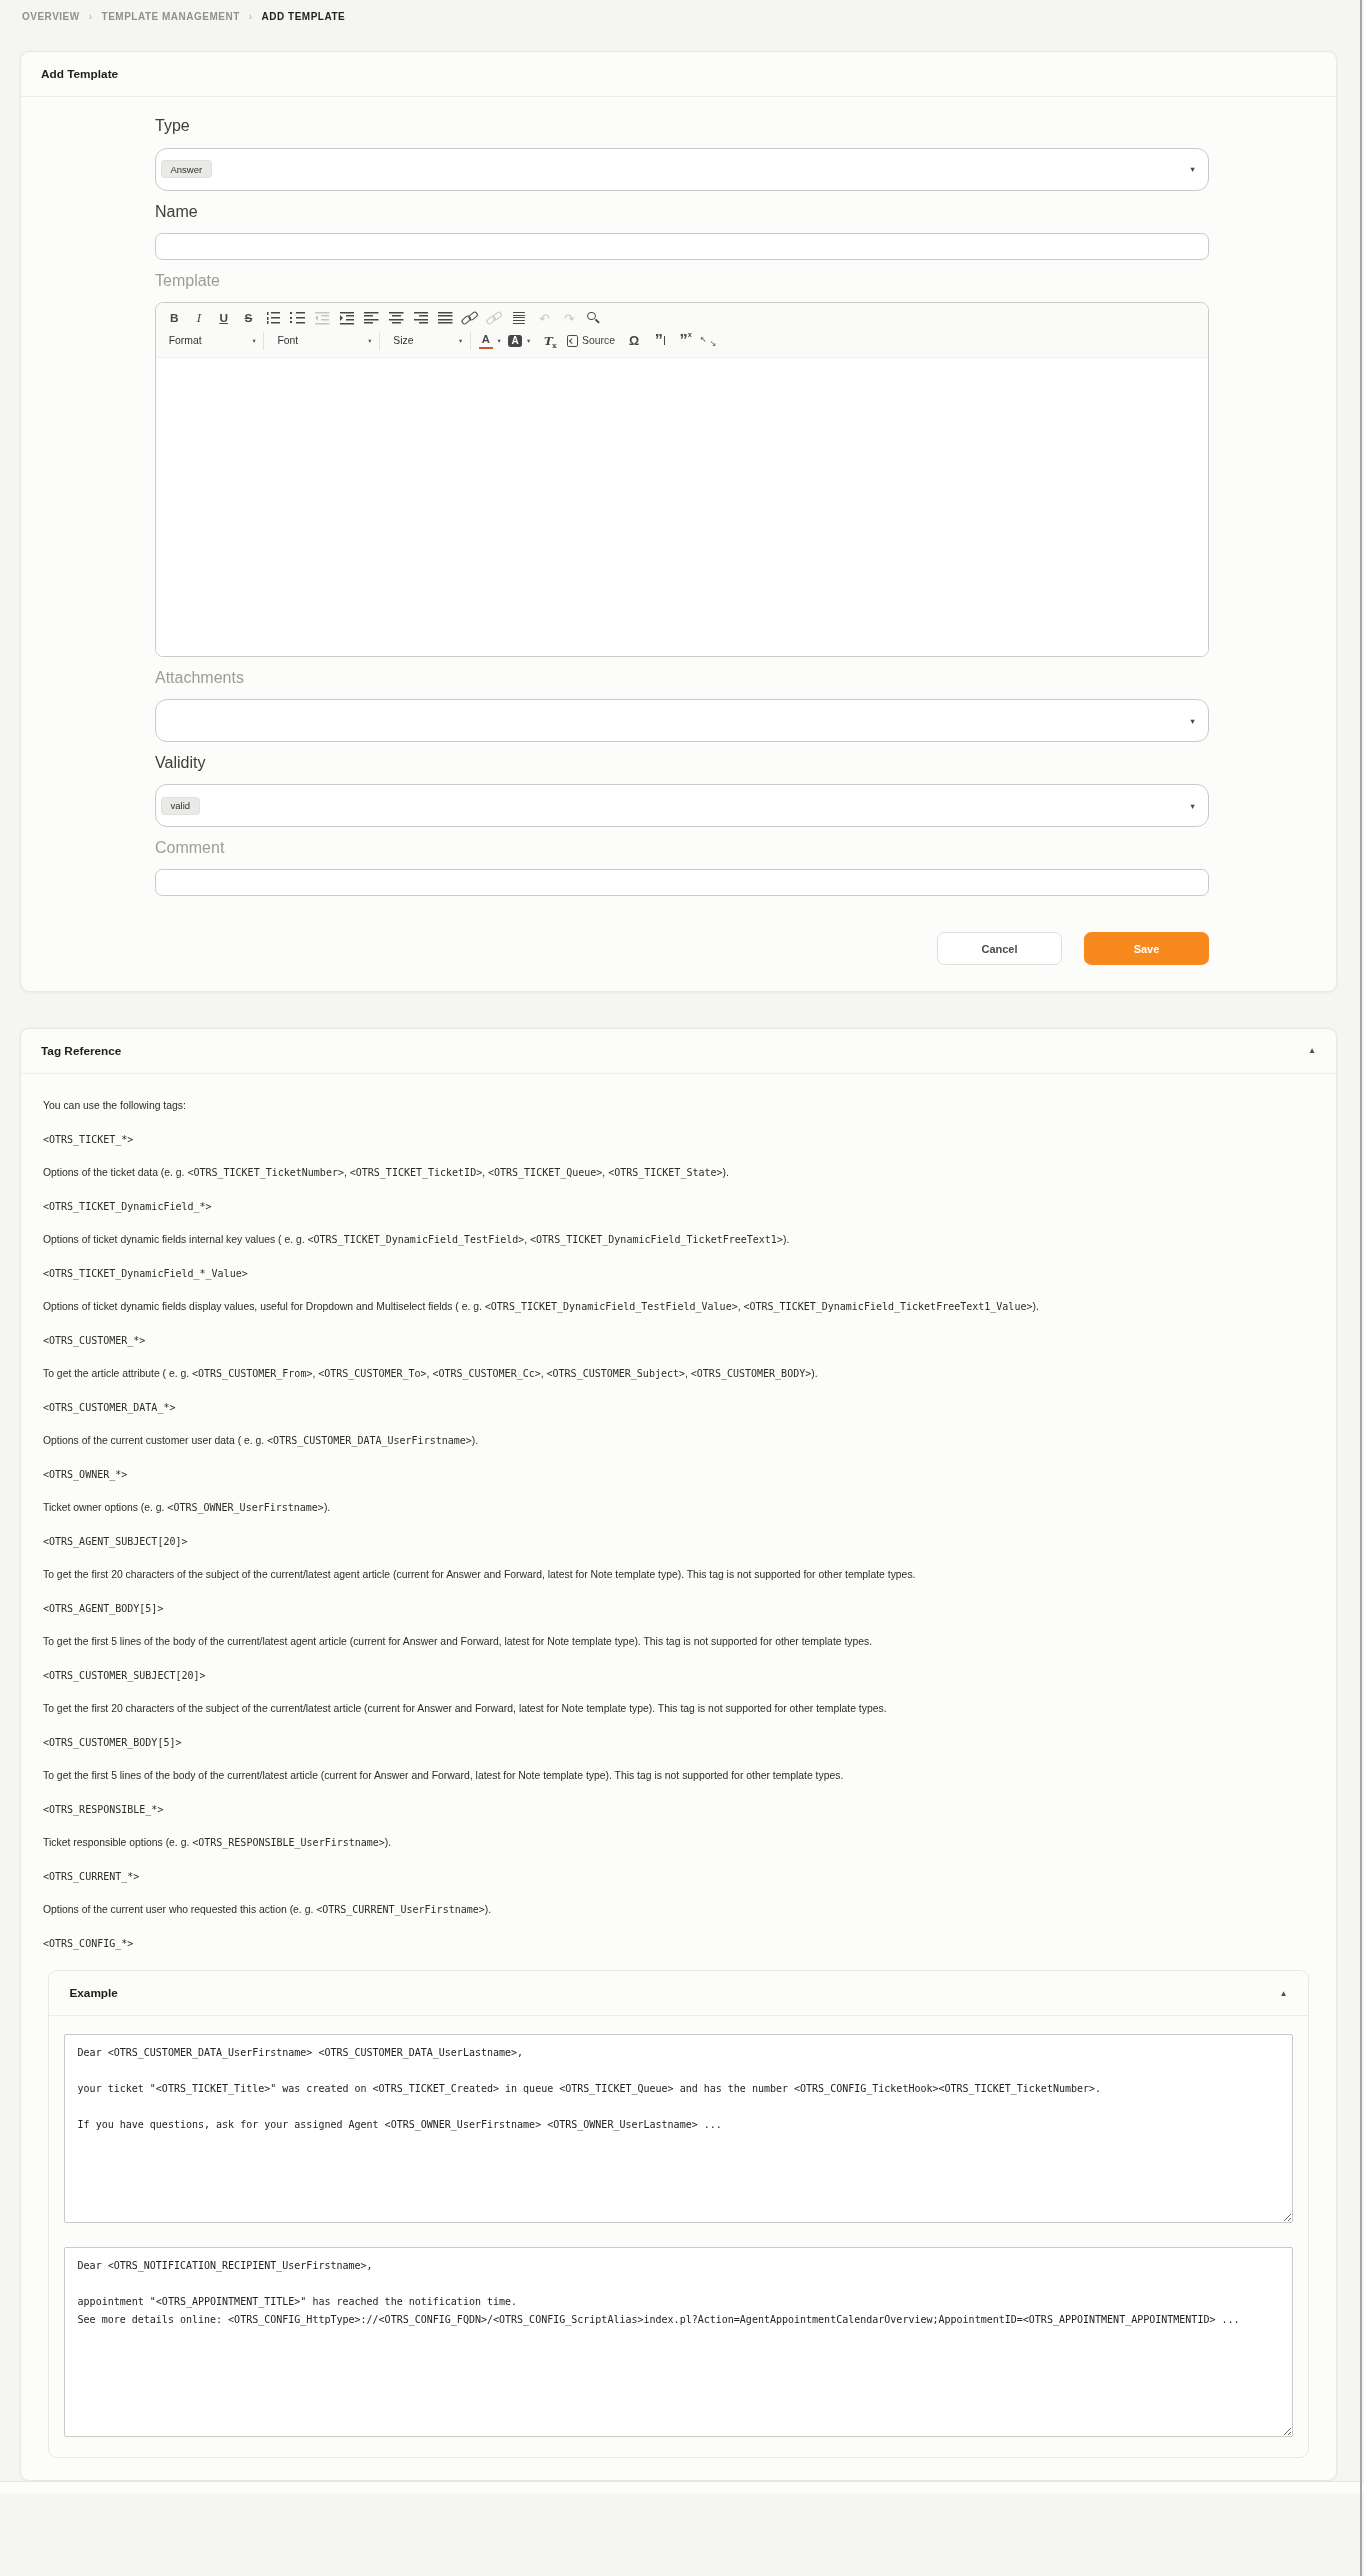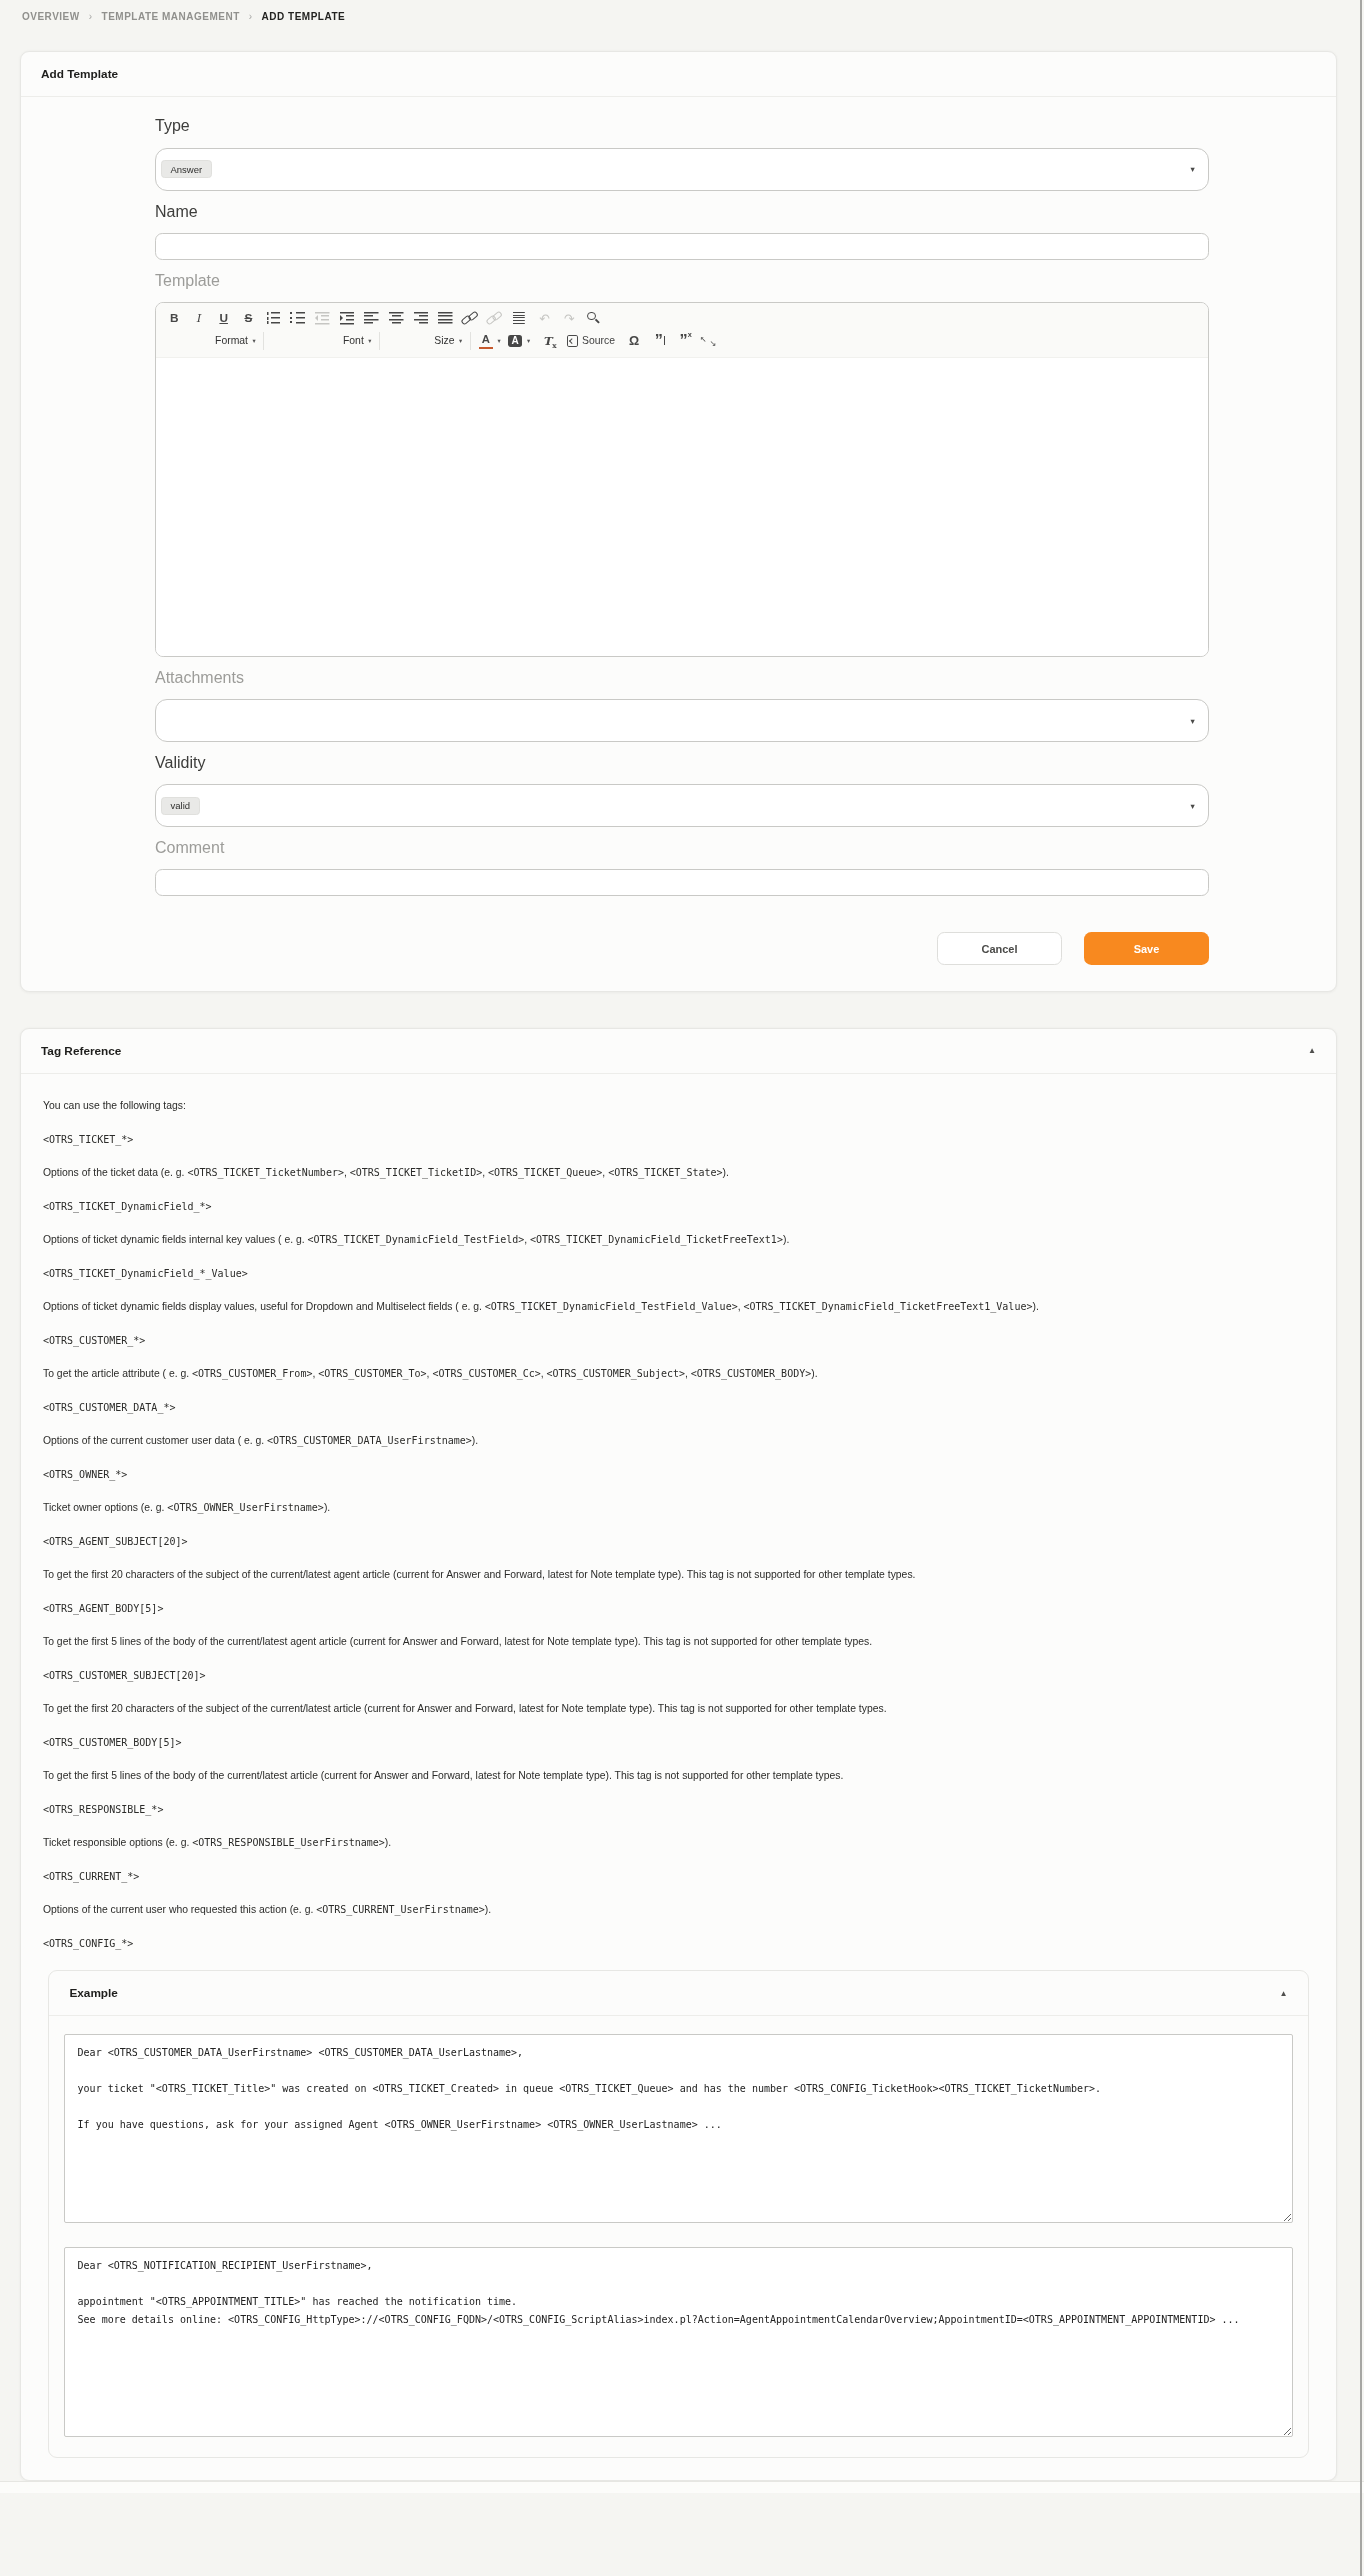--- a/index.html
+++ b/index.html
@@ -95,21 +95,21 @@
   .ic-Ab{background:#474747;color:#fff;width:14.5px;min-width:14.5px;height:12.7px;
     border-radius:2.7px;font-size:10px;font-weight:700}
   .ic-tx{font-style:italic;font-family:"DejaVu Serif",serif;font-weight:600}
   .ic-tx::after{content:"x";position:absolute;right:2.7px;bottom:0;font-size:7.3px;font-style:normal}
   .ic-q{font-size:16.3px;font-weight:700;line-height:27px}
   .ic-q::after{content:"";position:absolute;right:4.5px;top:4.5px;width:1.5px;height:8.2px;background:currentColor}
   .ic-qx{font-size:16.3px;font-weight:700;line-height:27px}
   .ic-qx::after{content:"x";position:absolute;right:2.7px;bottom:1.8px;font-size:7.3px;font-weight:600}
   .ic-max::before{content:"↖";position:absolute;left:2.7px;top:1.8px;font-size:8.2px}
   .ic-max::after{content:"↘";position:absolute;right:2.7px;bottom:1.8px;font-size:8.2px}
-  .tb-sel{display:inline-flex;align-items:center;justify-content:flex-end;
+  .tb-sel{display:inline-flex;align-items:center;justify-content:space-between;
     height:18px;padding:0 7.3px 0 5.4px;margin-right:5.4px;border-right:0.9px solid #e2e2df;
     font-size:10.4px;color:#333;cursor:pointer;flex:0 0 auto}
   [data-name="format-select"]{width:87px}
   [data-name="font-select"]{width:94px}
   [data-name="size-select"]{width:69px}
   .tb-arr{font-size:6.3px;color:#555;margin-left:4.5px}
   .tb-grp{display:inline-flex;align-items:center;margin-right:4.5px;cursor:pointer;flex:0 0 auto}
   .tb-src{display:inline-flex;align-items:center;gap:4.5px;font-size:10.4px;color:#3f3f3f;
     margin:0 5.4px;cursor:pointer;flex:0 0 auto}
   .ic-doc{width:8.2px;height:10px;border:1.2px solid #4a4a4a;border-radius:1.8px;

